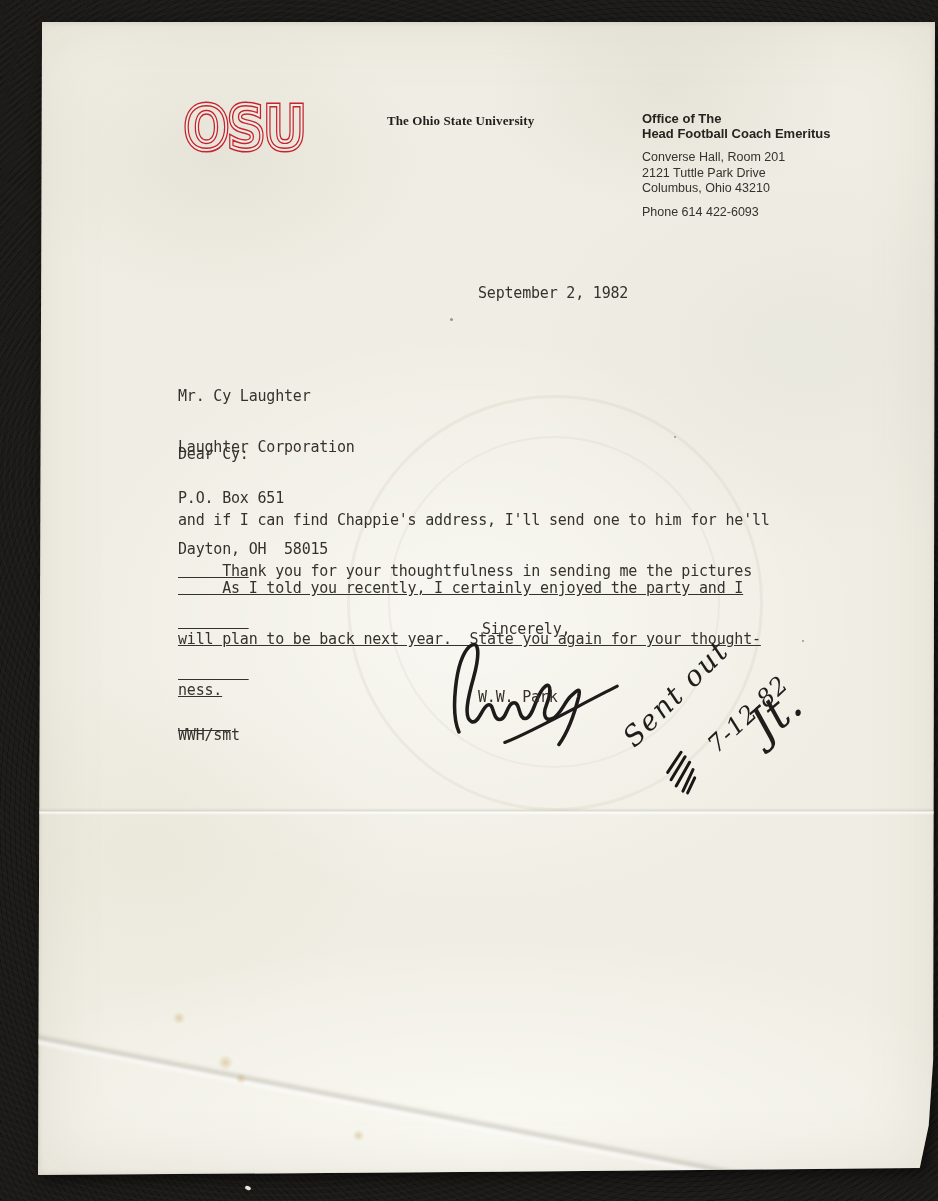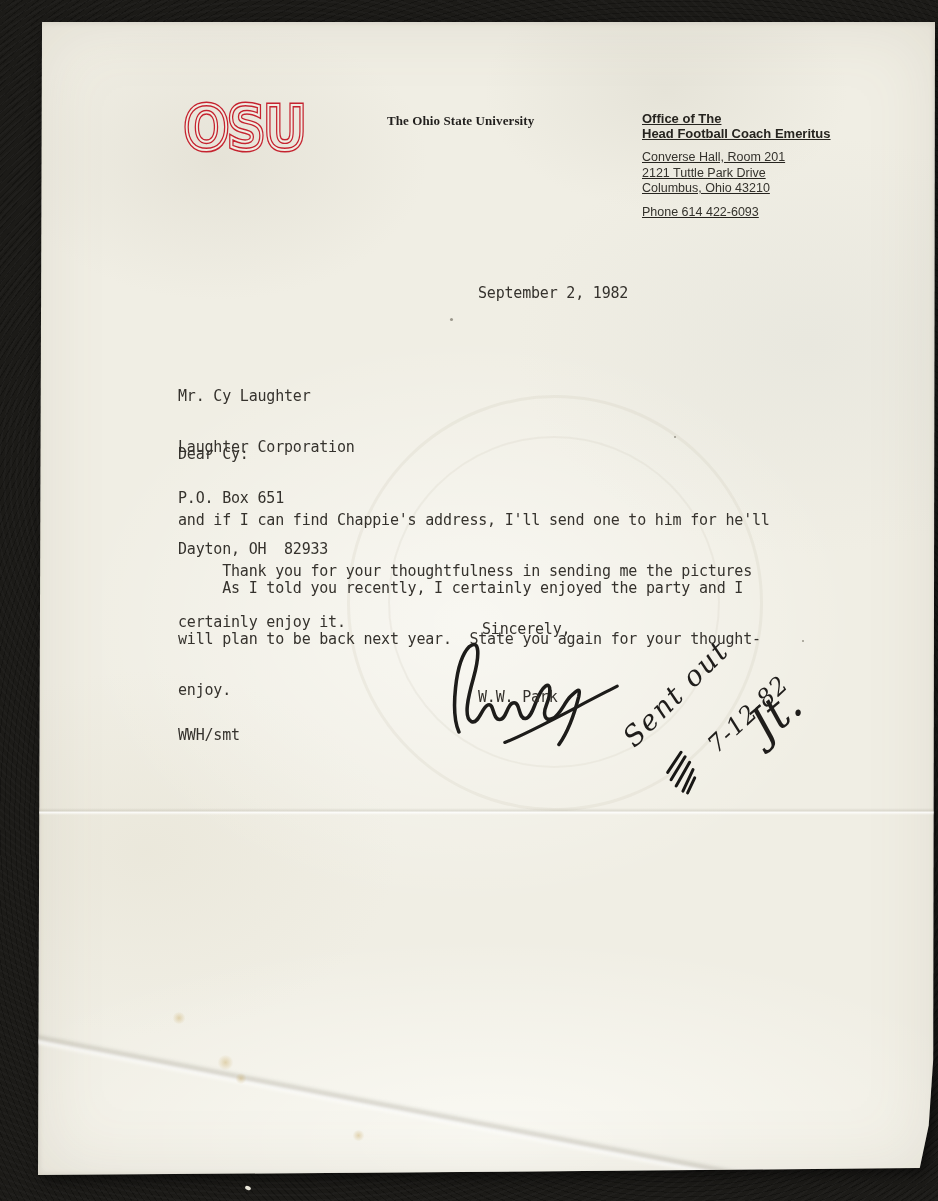--- a/index.html
+++ b/index.html
@@ -30,34 +30,34 @@
   .logo span{
     position:absolute;left:0;top:0;
     font-family:"DejaVu Sans",sans-serif;font-weight:bold;font-size:60px;letter-spacing:-2px;line-height:1;
   }
   .logo .under{color:#c5232f;-webkit-text-fill-color:transparent;-webkit-text-stroke:5px #c5232f;}
   .logo .over{color:transparent;-webkit-text-fill-color:transparent;-webkit-text-stroke:2.1px #f0eee4;}
   .univ-name{
     position:absolute;left:349px;top:91px;
     font-family:Liberation Serif, serif;font-weight:bold;font-size:13px;color:#211f1d;letter-spacing:0.1px;
   }
-  .office-block{position:absolute;left:604px;top:89px;font-family:"Liberation Sans",sans-serif;color:#26241f;text-decoration:underline;}
+  .office-block{position:absolute;left:604px;top:89px;font-family:"Liberation Sans",sans-serif;color:#26241f;}
   .office-bold{font-weight:bold;font-size:13px;line-height:15px;}
   .office-addr{font-size:12.5px;line-height:15.5px;margin-top:9px;color:#34322c;}
   .office-phone{font-size:12.5px;margin-top:8px;color:#34322c;}
   
   .typed{
     position:absolute;font-family:"DejaVu Sans Mono","Liberation Mono",monospace;
     font-size:15px;line-height:17px;color:#35322d;letter-spacing:-0.2px;white-space:pre;
   }
   .t-date{left:440px;top:263px;}
   .t-recipient{left:140px;top:332px;}
   .t-salutation{left:140px;top:424px;}
   .t-para1{left:140px;top:456px;}
-  .t-para2{left:140px;top:524px;}
+  .t-para2{left:140px;top:524px;text-decoration:underline;}
   .t-closing{left:444px;top:599px;}
   .t-typedname{left:440px;top:667px;}
   .t-initials{left:140px;top:705px;}
   
   .sig{position:absolute;left:405px;top:610px;width:185px;height:125px;}
   .sig svg{width:100%;height:100%;}
   
   .ann{position:absolute;font-family:"DejaVu Serif",serif;font-style:italic;color:#1f1d1b;}
   .ann-1{left:578px;top:708px;font-size:28px;transform:rotate(-45deg);transform-origin:left top;letter-spacing:2px;}
   .ann-2{left:664px;top:716px;font-size:24px;transform:rotate(-43deg);transform-origin:left top;letter-spacing:1px;}
@@ -122,35 +122,34 @@
         </div>
         <div class="office-phone">Phone 614 422-6093</div>
       </div>
 
       <div class="typed t-date">September 2, 1982</div>
 
       <div class="typed t-recipient">
         <div>Mr. Cy Laughter</div>
         <div>Laughter Corporation</div>
         <div>P.O. Box 651</div>
-        <div>Dayton, OH  82933</div>
+        <div>Dayton, OH  58015</div>
       </div>
 
       <div class="typed t-salutation">Dear Cy:</div>
 
       <div class="typed t-para1">
         <div>and if I can find Chappie's address, I'll send one to him for he'll</div>
         <div>     Thank you for your thoughtfulness in sending me the pictures</div>
-        <div>certainly enjoy it.</div>
       </div>
 
       <div class="typed t-para2">
         <div>     As I told you recently, I certainly enjoyed the party and I</div>
         <div>will plan to be back next year.  State you again for your thought-</div>
-        <div>enjoy.</div>
+        <div>ness.</div>
       </div>
 
       <div class="typed t-closing">Sincerely,</div>
 
       <div class="sig" aria-label="Woody">
         <svg viewBox="0 0 175 120" fill="none" xmlns="http://www.w3.org/2000/svg">
           <path d="M14,96 C6,78 10,28 24,14 C34,6 34,22 28,44 C23,62 18,82 26,86
                    C33,89 36,72 42,70 C48,68 46,84 53,84 C60,84 60,68 67,68
                    C73,68 71,84 78,83 C86,82 88,58 97,52 C103,48 102,60 98,70
                    C94,80 97,86 104,83 C111,80 115,68 121,62 C127,56 131,52 129,62

